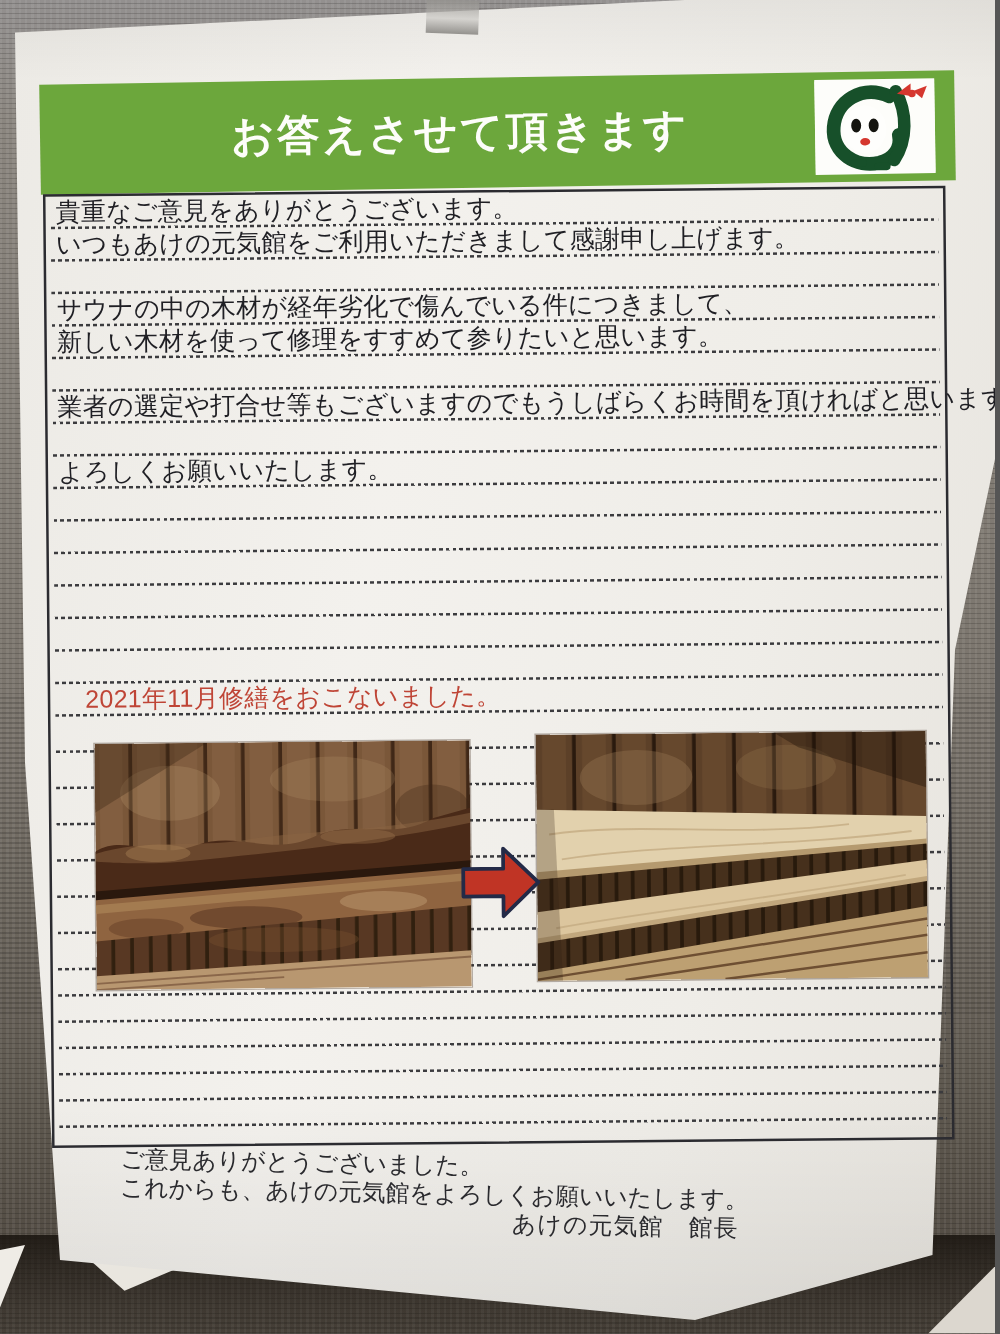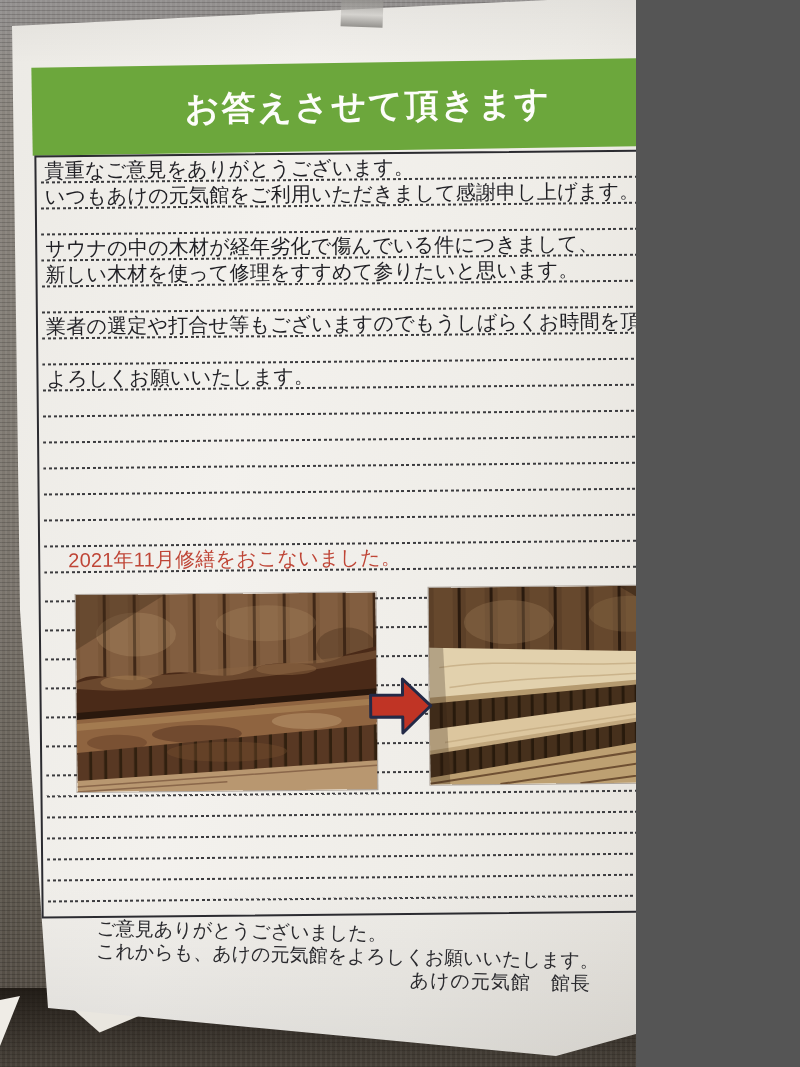--- a/index.html
+++ b/index.html
@@ -1,16 +1,16 @@
 <!DOCTYPE html>
 <html><head>
 <meta charset="utf-8">
 <style>
   html,body{margin:0;padding:0;background:#555;}
-  .scene{position:relative;width:636px;height:1067px;overflow:hidden;
+  .scene{position:relative;width:796px;height:1067px;overflow:hidden;
     font-family:"Liberation Sans","DejaVu Sans",sans-serif;
     background-color:#6e6860;
     background-image:
       repeating-linear-gradient(0deg, rgba(0,0,0,.16) 0 1px, rgba(0,0,0,0) 1px 4px),
       repeating-linear-gradient(90deg, rgba(255,255,255,.06) 0 2px, rgba(255,255,255,0) 2px 5px),
       linear-gradient(180deg,#93908f 0%,#8a857e 10%,#7a746c 55%,#5b554c 85%,#4d463e 100%);
   }
   .floor-shadow{position:absolute;left:0;top:988px;width:800px;height:79px;z-index:1;
     background:linear-gradient(to bottom, rgba(24,19,14,.85) 0%, rgba(24,19,14,.55) 40%, rgba(45,40,33,.18) 100%);}
   .wedge{position:absolute;z-index:1;}

